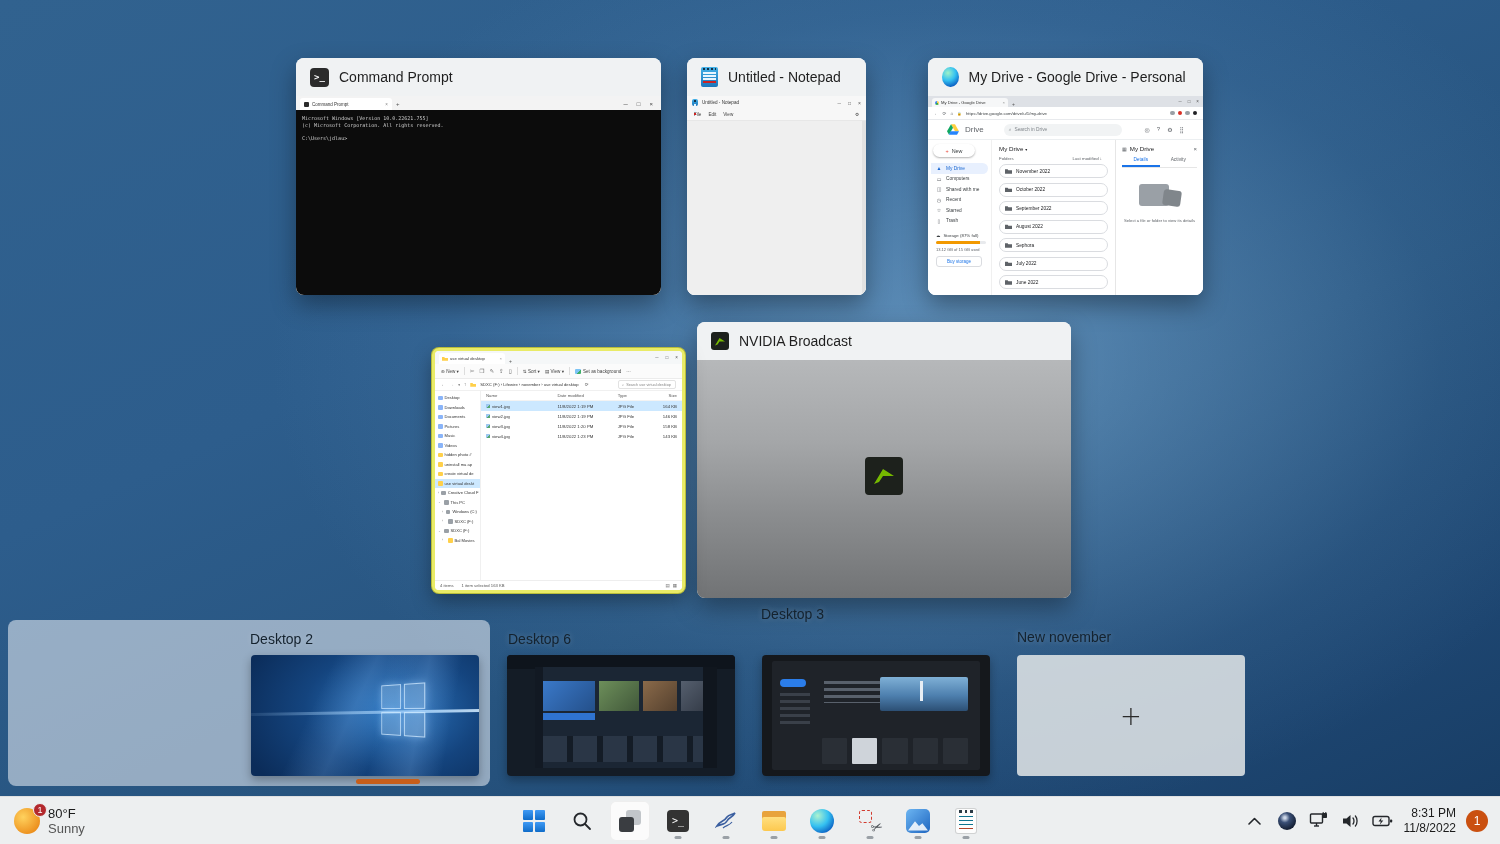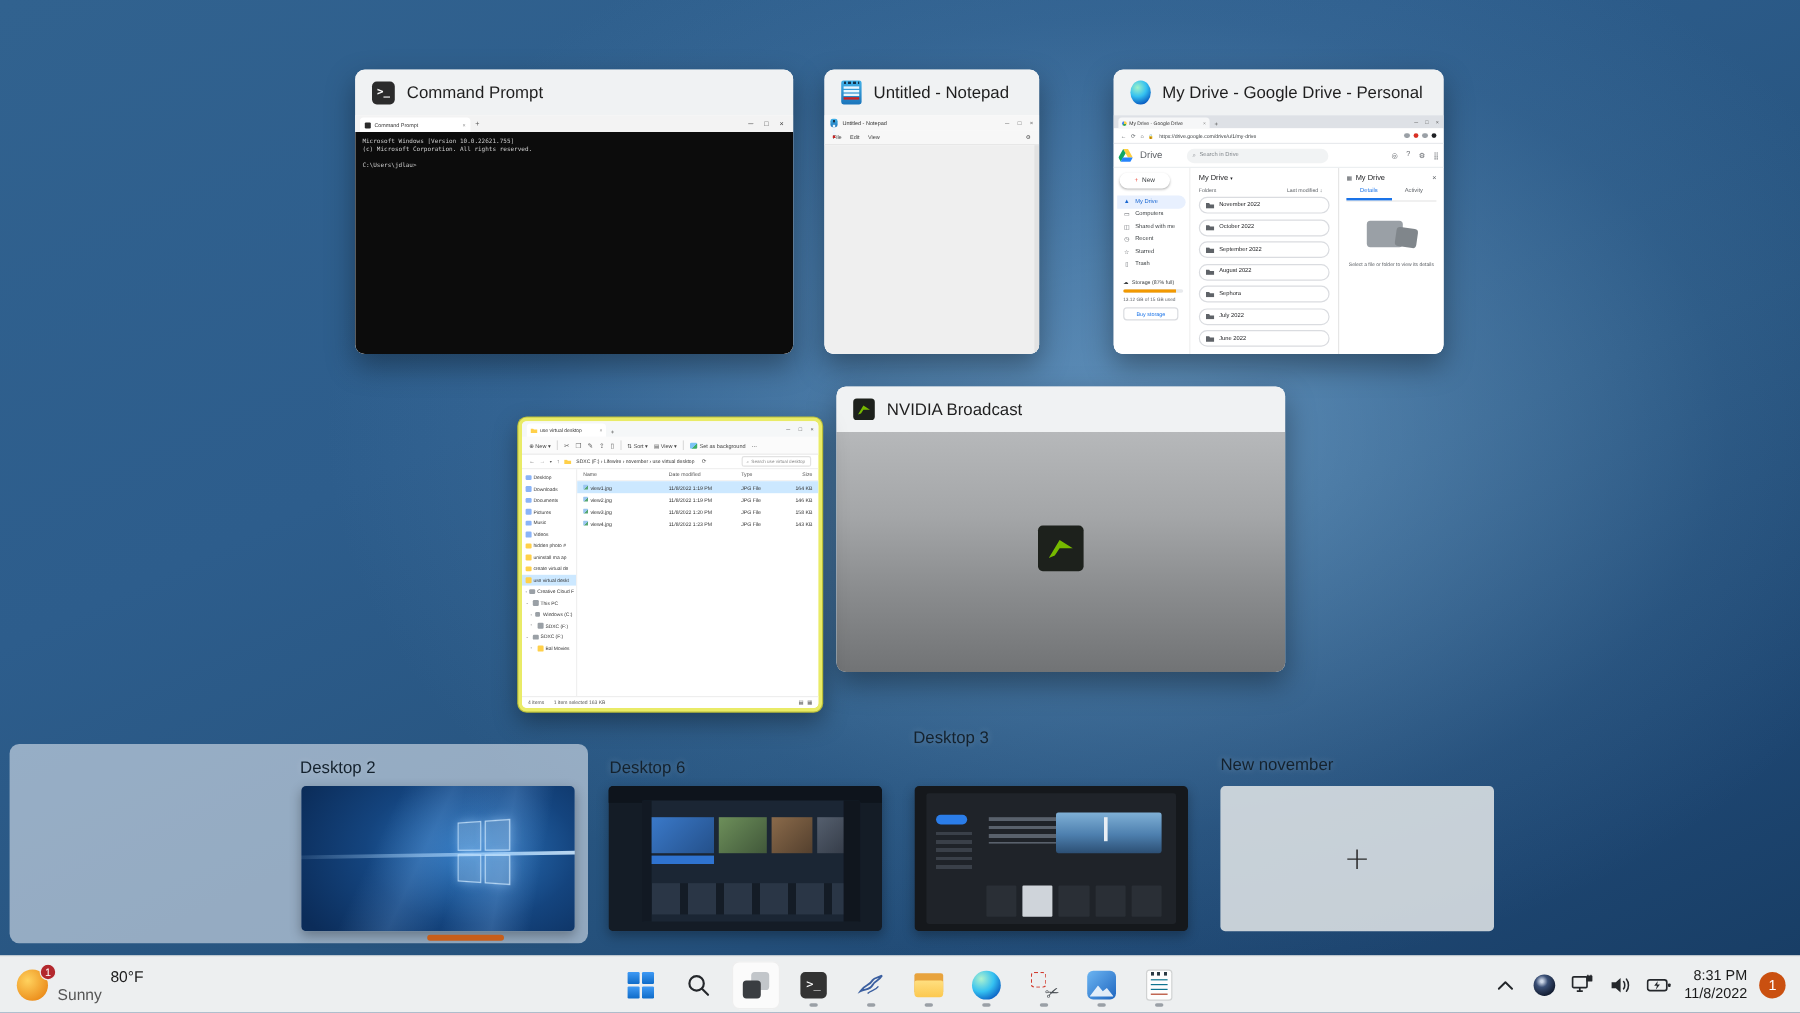--- a/index.html
+++ b/index.html
@@ -54,21 +54,21 @@
   .br-tab { width:76px; height:9px; background:#f6f7f8; border-radius:3px 3px 0 0; display:flex;
     align-items:center; gap:2px; padding:0 3px; font-size:4.2px; color:#333; }
   .br-dot { width:4px; height:4px; border-radius:50%; background:conic-gradient(#ffd04b 0 33%, #34a853 33% 66%, #4285f4 66% 100%); }
   .br-ctl { margin-left:auto; display:flex; gap:6px; font-size:4.5px; color:#555; align-items:center; height:100%; }
   .br-addr { height:13px; background:#fff; border-bottom:1px solid #e8eaed; display:flex; align-items:center;
     gap:4px; padding:0 6px; font-size:4.6px; color:#5f6368; }
   .br-url { color:#3c4043; font-size:4.3px; white-space:nowrap; overflow:hidden; max-width:120px; }
   .br-exticons { margin-left:auto; display:flex; gap:3px; align-items:center; }
   .ext-dot { width:4.5px; height:4.5px; border-radius:50%; background:#9aa0a6; }
   .ext-dot.red { background:#d93025; } .ext-dot.dark { background:#202124; }
-  .dr-topbar { height:20px; background:#fff; display:flex; align-items:center; padding:0 4px; gap:6px;
+  .dr-topbar { height:20px; background:#fff; display:flex; align-items:center; padding:0 19px; gap:6px;
     border-bottom:1px solid #eceff1; }
   .dr-brand { font-size:8px; color:#5f6368; }
   .dr-search { width:118px; height:12px; border-radius:6px; background:#f1f3f4; display:flex; align-items:center;
     gap:3px; padding:0 5px; font-size:4.8px; color:#80868b; margin-left:14px; }
   .dr-topicons { margin-left:auto; display:flex; gap:7px; font-size:6px; color:#5f6368; }
   .dr-body { display:flex; height:calc(100% - 44px); background:#fff; }
   .dr-side { width:64px; padding:4px 3px; border-right:1px solid #f0f0f0; }
   .dr-new { width:42px; height:13px; border-radius:7px; background:#fff; box-shadow:0 1px 2px rgba(0,0,0,0.3);
     display:flex; align-items:center; gap:3px; justify-content:center; font-size:5.4px; color:#3c4043; margin:0 0 6px 2px; }
   .dr-item { height:10.5px; display:flex; align-items:center; gap:4px; padding:0 5px; font-size:4.8px;
@@ -200,21 +200,21 @@
     background:rgba(222,226,229,0.88); display:flex; align-items:center; justify-content:center; cursor:pointer; }
   .newdesk .plus { font-size:26px; font-weight:300; color:#2a2a2a; font-family:"DejaVu Sans", sans-serif; }
 
   
   .taskbar { position:absolute; left:0; right:0; bottom:0; height:48px; background:#edeff0;
     border-top:1px solid rgba(0,0,0,0.06); display:flex; align-items:center; }
   .weather { display:flex; align-items:center; gap:8px; padding:0 14px; height:100%; cursor:pointer; }
   .sun { width:26px; height:26px; border-radius:50%; background:radial-gradient(circle at 35% 35%, #ffd25e, #ec8f1d 75%); position:relative; }
   .wbadge { position:absolute; top:-5px; right:-7px; width:14px; height:14px; border-radius:50%; background:#b3282d;
     color:#fff; font-size:9px; display:flex; align-items:center; justify-content:center; border:1.5px solid #edeff0; }
-  .wtemp { font-size:13px; color:#1b1b1b; line-height:15px;margin-left:44px; }
+  .wtemp { font-size:13px; color:#1b1b1b; line-height:15px; }
   .wcond { font-size:13px; color:#555; line-height:15px; }
   .tb-center { position:absolute; left:50%; transform:translateX(-50%); display:flex; align-items:center; gap:8px; height:100%; }
   .tb-btn { width:40px; height:40px; border-radius:6px; display:flex; flex-direction:column; align-items:center;
     justify-content:center; position:relative; cursor:pointer; }
   .tb-btn.active { background:rgba(255,255,255,0.75); box-shadow:inset 0 0 0 1px rgba(0,0,0,0.05); }
   .run-dot { position:absolute; bottom:2px; left:50%; transform:translateX(-50%); width:7px; height:3px;
     border-radius:2px; background:#9aa0a6; }
   .ic-start { width:22px; height:22px; display:grid; grid-template-columns:1fr 1fr; grid-template-rows:1fr 1fr; gap:2px; }
   .ic-start i { background:linear-gradient(180deg,#3f9af5,#0f6cc9); border-radius:1px; }
   .ic-taskview { position:relative; width:22px; height:22px; }
@@ -451,21 +451,21 @@
         <div class="dr-illus">
           <div class="b1"></div>
             <div class="b2"></div>
         </div>
         <div class="dr-empty">Select a file or folder to view its details</div>
       </div>
     </div>
   </div>
 </div>
 
-<div class="tv-card" style="left:697px; top:322px; width:374px; height:238px;">
+<div class="tv-card" style="left:697px; top:322px; width:374px; height:276px;">
   <div class="tv-head">
     <div class="nv-icon">
       <svg width="12" height="9" viewBox="0 0 24 18">
           <path d="M2 17 L11 2 L22 9 L11 9 L7 15 Z" fill="#76b900"></path>
         </svg>
     </div>
     <div class="tv-title">NVIDIA Broadcast</div>
   </div>
   <div class="nv-body">
     <div class="nv-logo">

